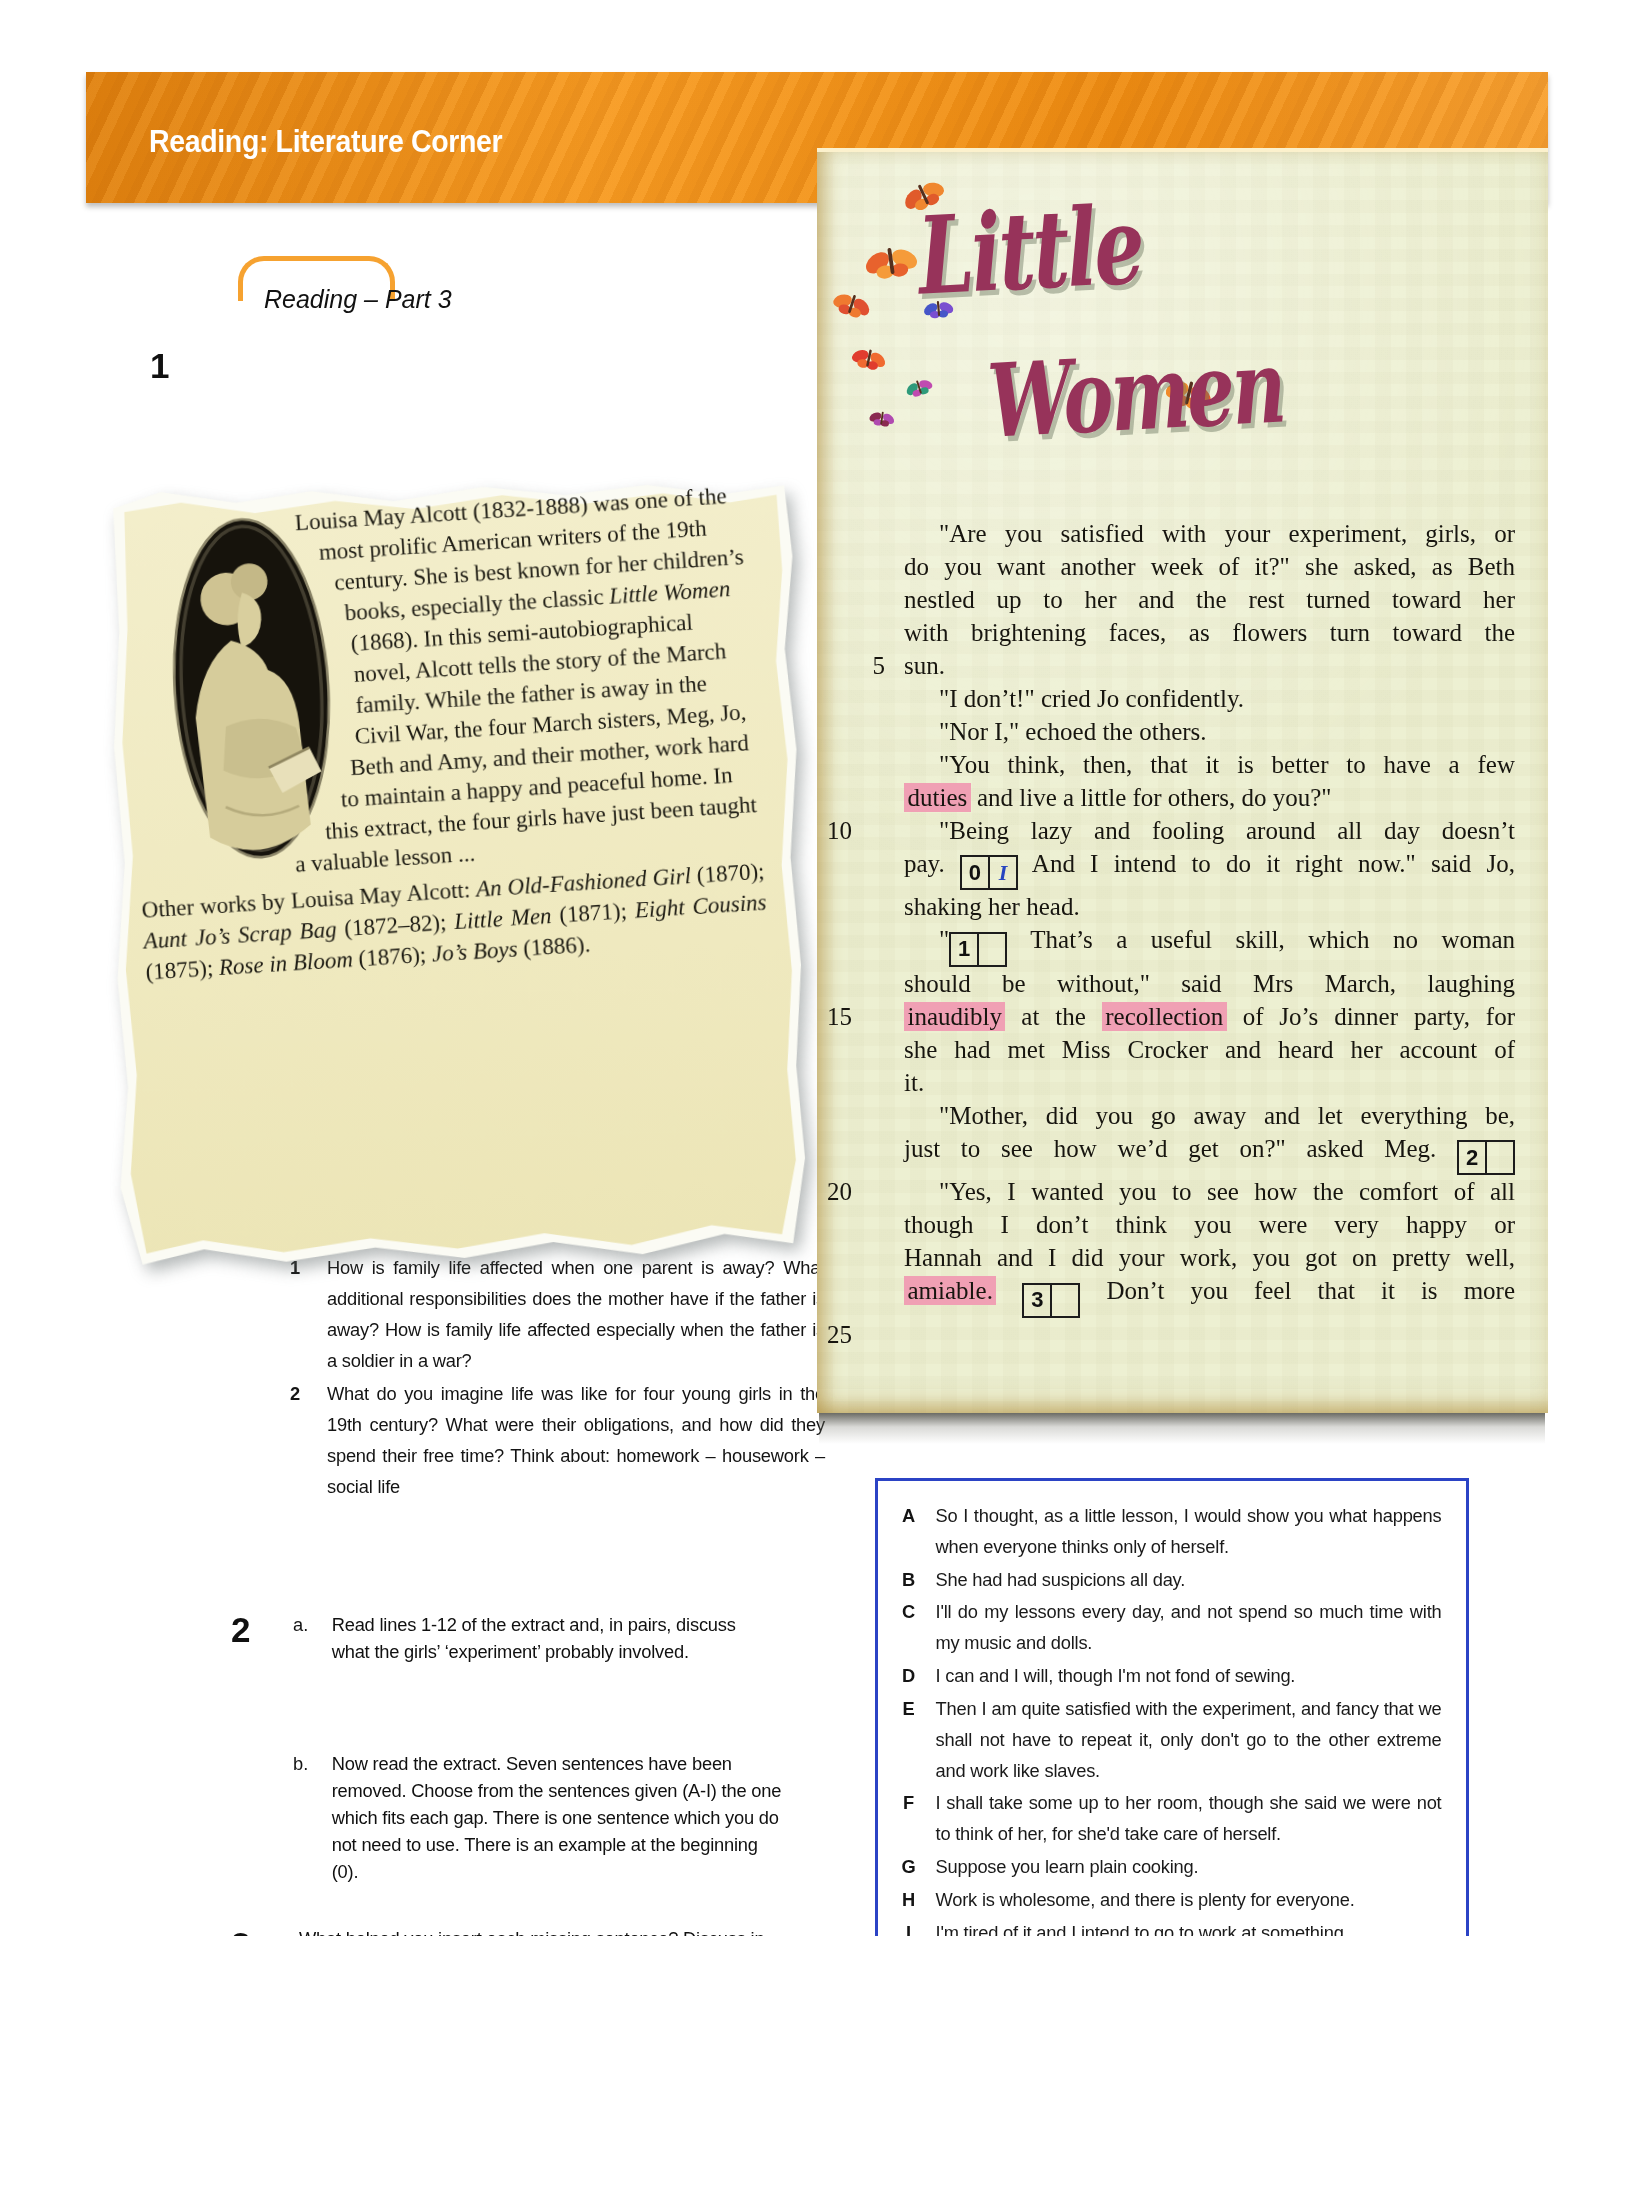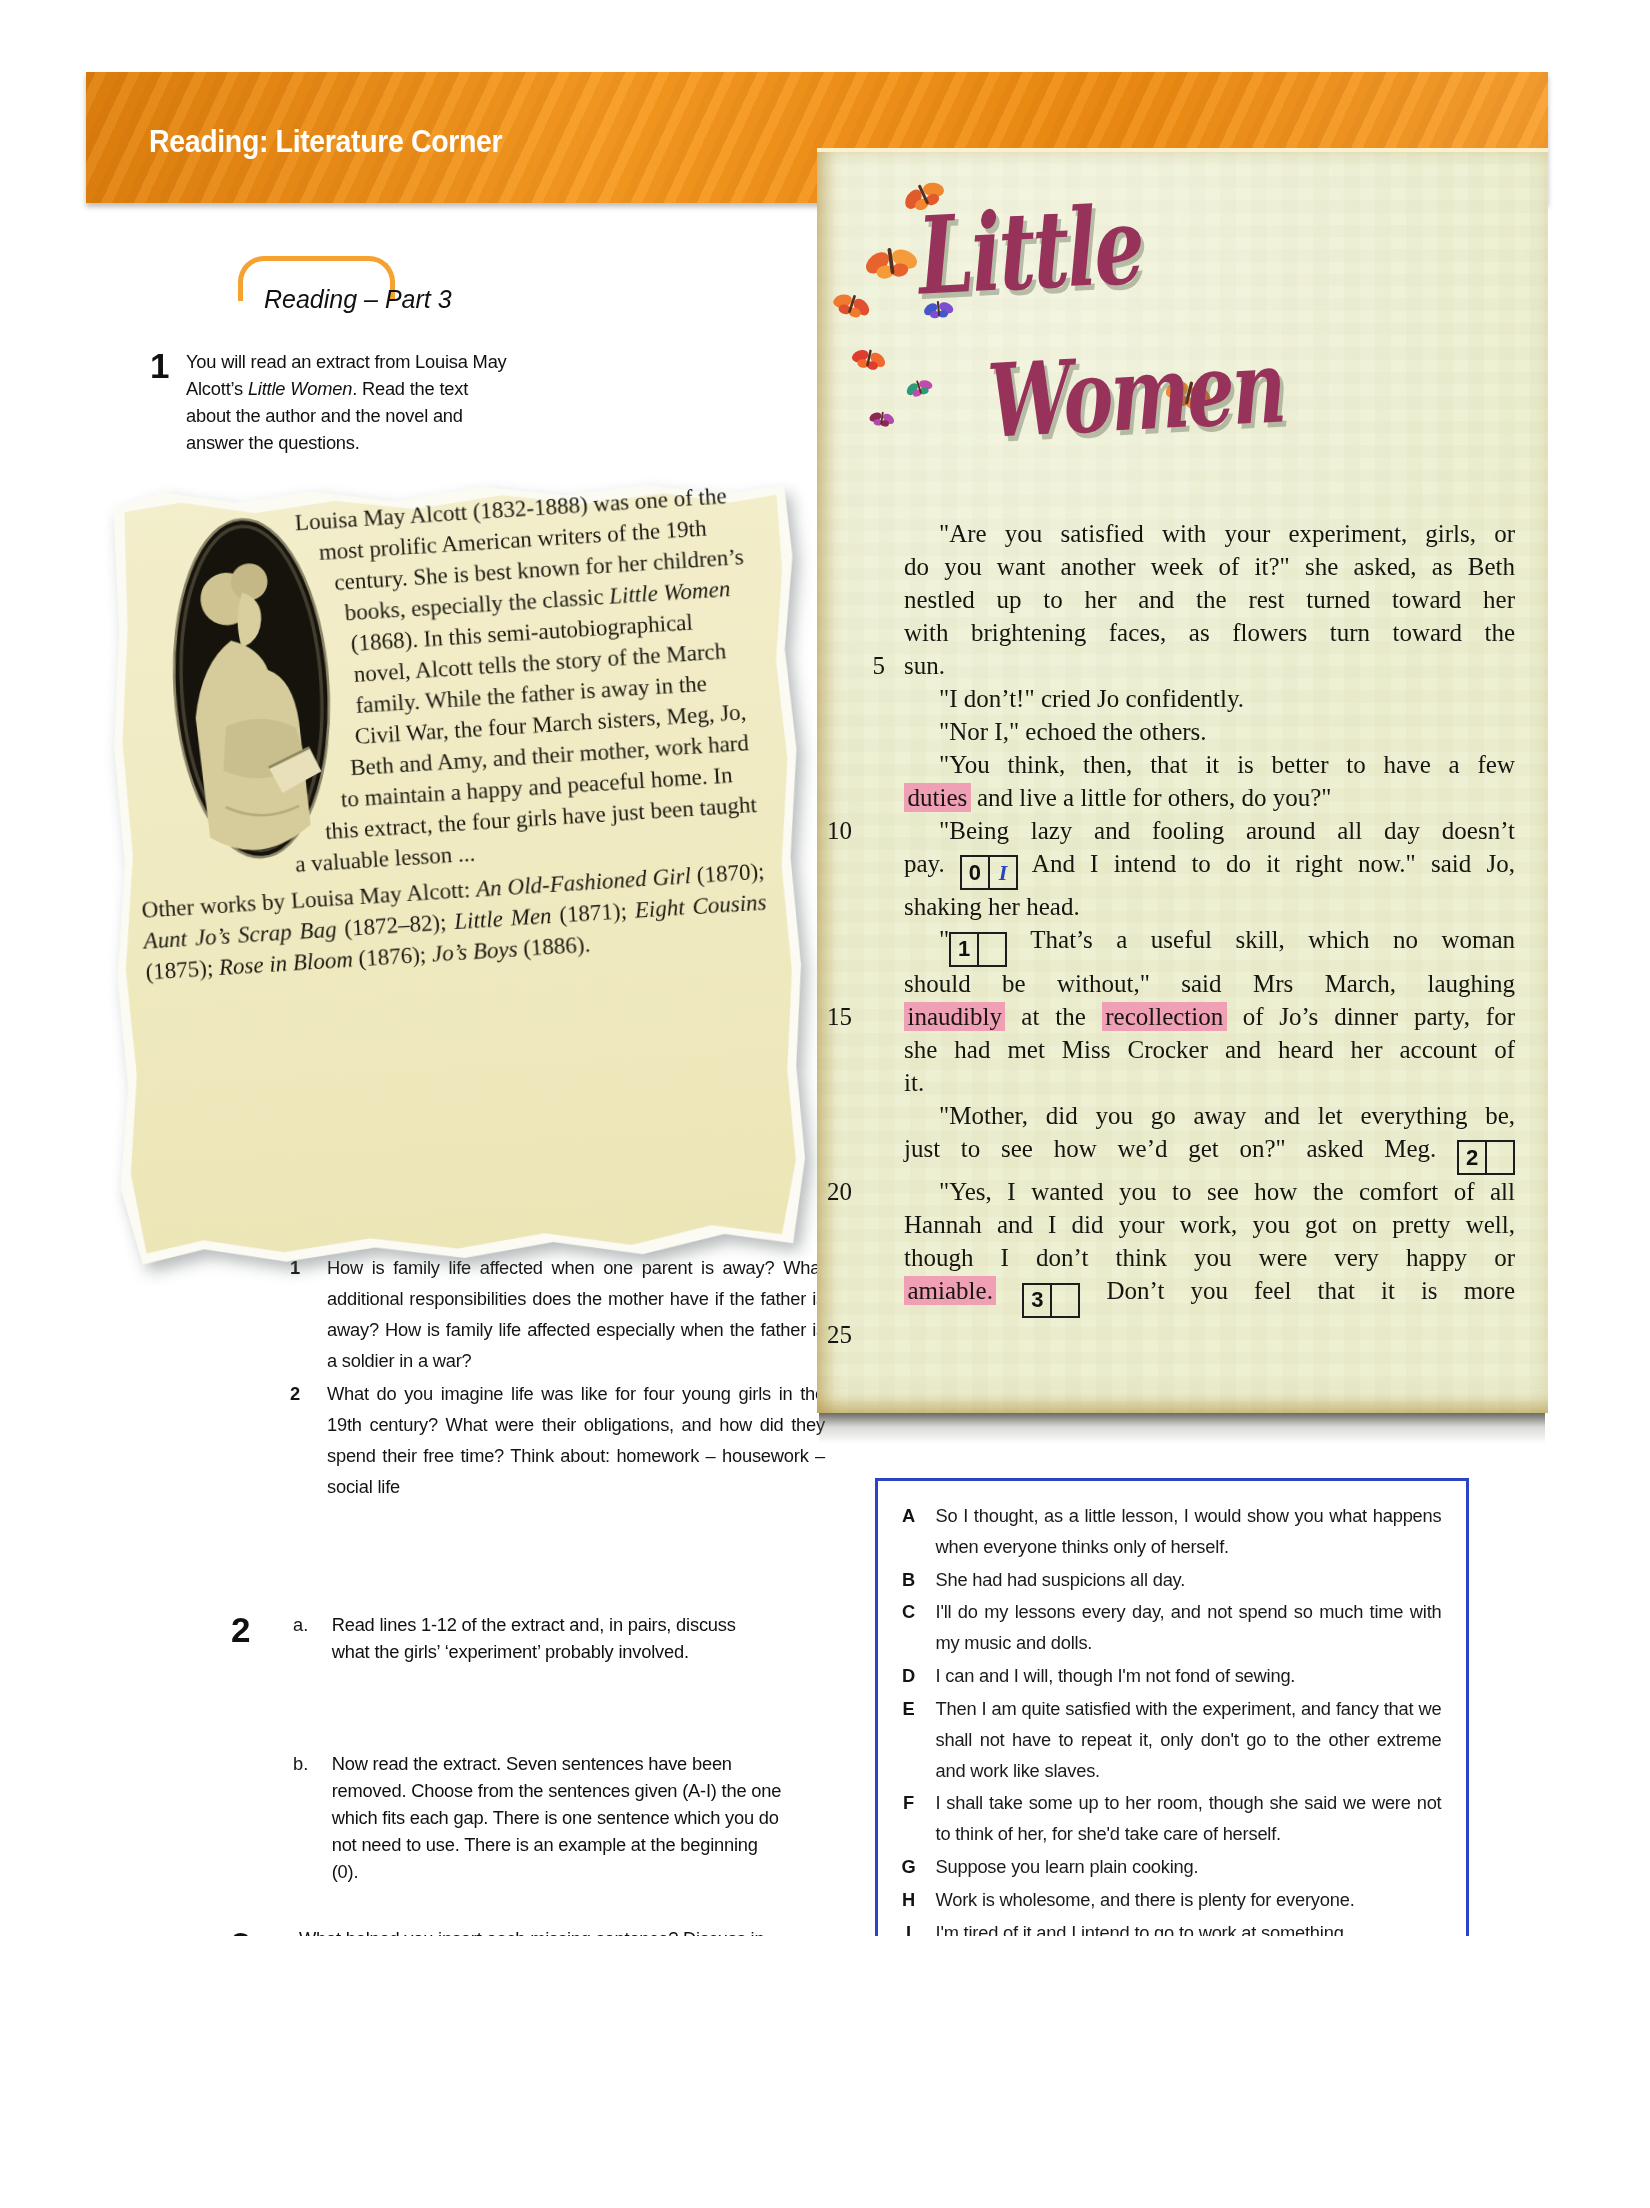--- a/index.html
+++ b/index.html
@@ -94,21 +94,20 @@
 <div id="page">
 
   <div class="banner">
     <div class="banner-title">Reading: Literature Corner</div>
   </div>
 
   <div class="arc"></div>
   <div class="section-label">Reading – Part 3</div>
 
   <div class="ex-num" style="left:150px;top:348px;">1</div>
-  <div class="ex1-text lefttext"><span>You will read an extract from Louisa May Alcott’s </span><em>Little Women</em><span>. Read the text about the author and the novel and answer the questions.</span></div>
 
   <div class="note-wrap">
     <div class="torn-white"></div>
     <div class="torn-paper"></div>
     <div class="note-inner">
       <div class="note-photo">
         <svg width="157" height="342" viewBox="0 0 180 392">
           <ellipse cx="90" cy="196" rx="88" ry="194" fill="#16130c" stroke="#8a8468" stroke-width="3"></ellipse>
           <ellipse cx="90" cy="196" rx="80" ry="186" fill="none" stroke="rgba(225,215,175,.22)" stroke-width="4"></ellipse>
           <circle cx="68" cy="92" r="30" fill="#cfc392"></circle>
@@ -236,22 +235,22 @@
         <div class="xline j"><span>should be without," said Mrs March, laughing</span></div>
         <div class="xline j"><span class="lnum">15</span><span class="hl">inaudibly</span><span> at the </span><span class="hl">recollection</span><span> of Jo’s dinner party, for</span></div>
         <div class="xline j"><span>she had met Miss Crocker and heard her account of</span></div>
         <div class="xline"><span>it.</span></div>
         <div class="xline j ind"><span>"Mother, did you go away and let everything be,</span></div>
         <div class="xline j"><span>just to see how we’d get on?" asked Meg. </span><span class="gapbox">
             <span class="gcell">2</span>
             <span class="gcell gans"></span>
           </span></div>
         <div class="xline j ind"><span class="lnum">20</span><span>"Yes, I wanted you to see how the comfort of all</span></div>
+        <div class="xline j"><span>though I don’t think you were very happy or</span></div>
         <div class="xline j"><span>Hannah and I did your work, you got on pretty well,</span></div>
-        <div class="xline j"><span>though I don’t think you were very happy or</span></div>
         <div class="xline j"><span class="hl">amiable.</span><span> </span><span class="gapbox">
             <span class="gcell">3</span>
             <span class="gcell gans"></span>
           </span><span> Don’t you feel that it is more</span></div>
         <div class="xline j"><span class="lnum">25</span></div>
       </div>
   </div>
 
   <div class="bluebox" id="bluebox">
       <div class="sent-row">

